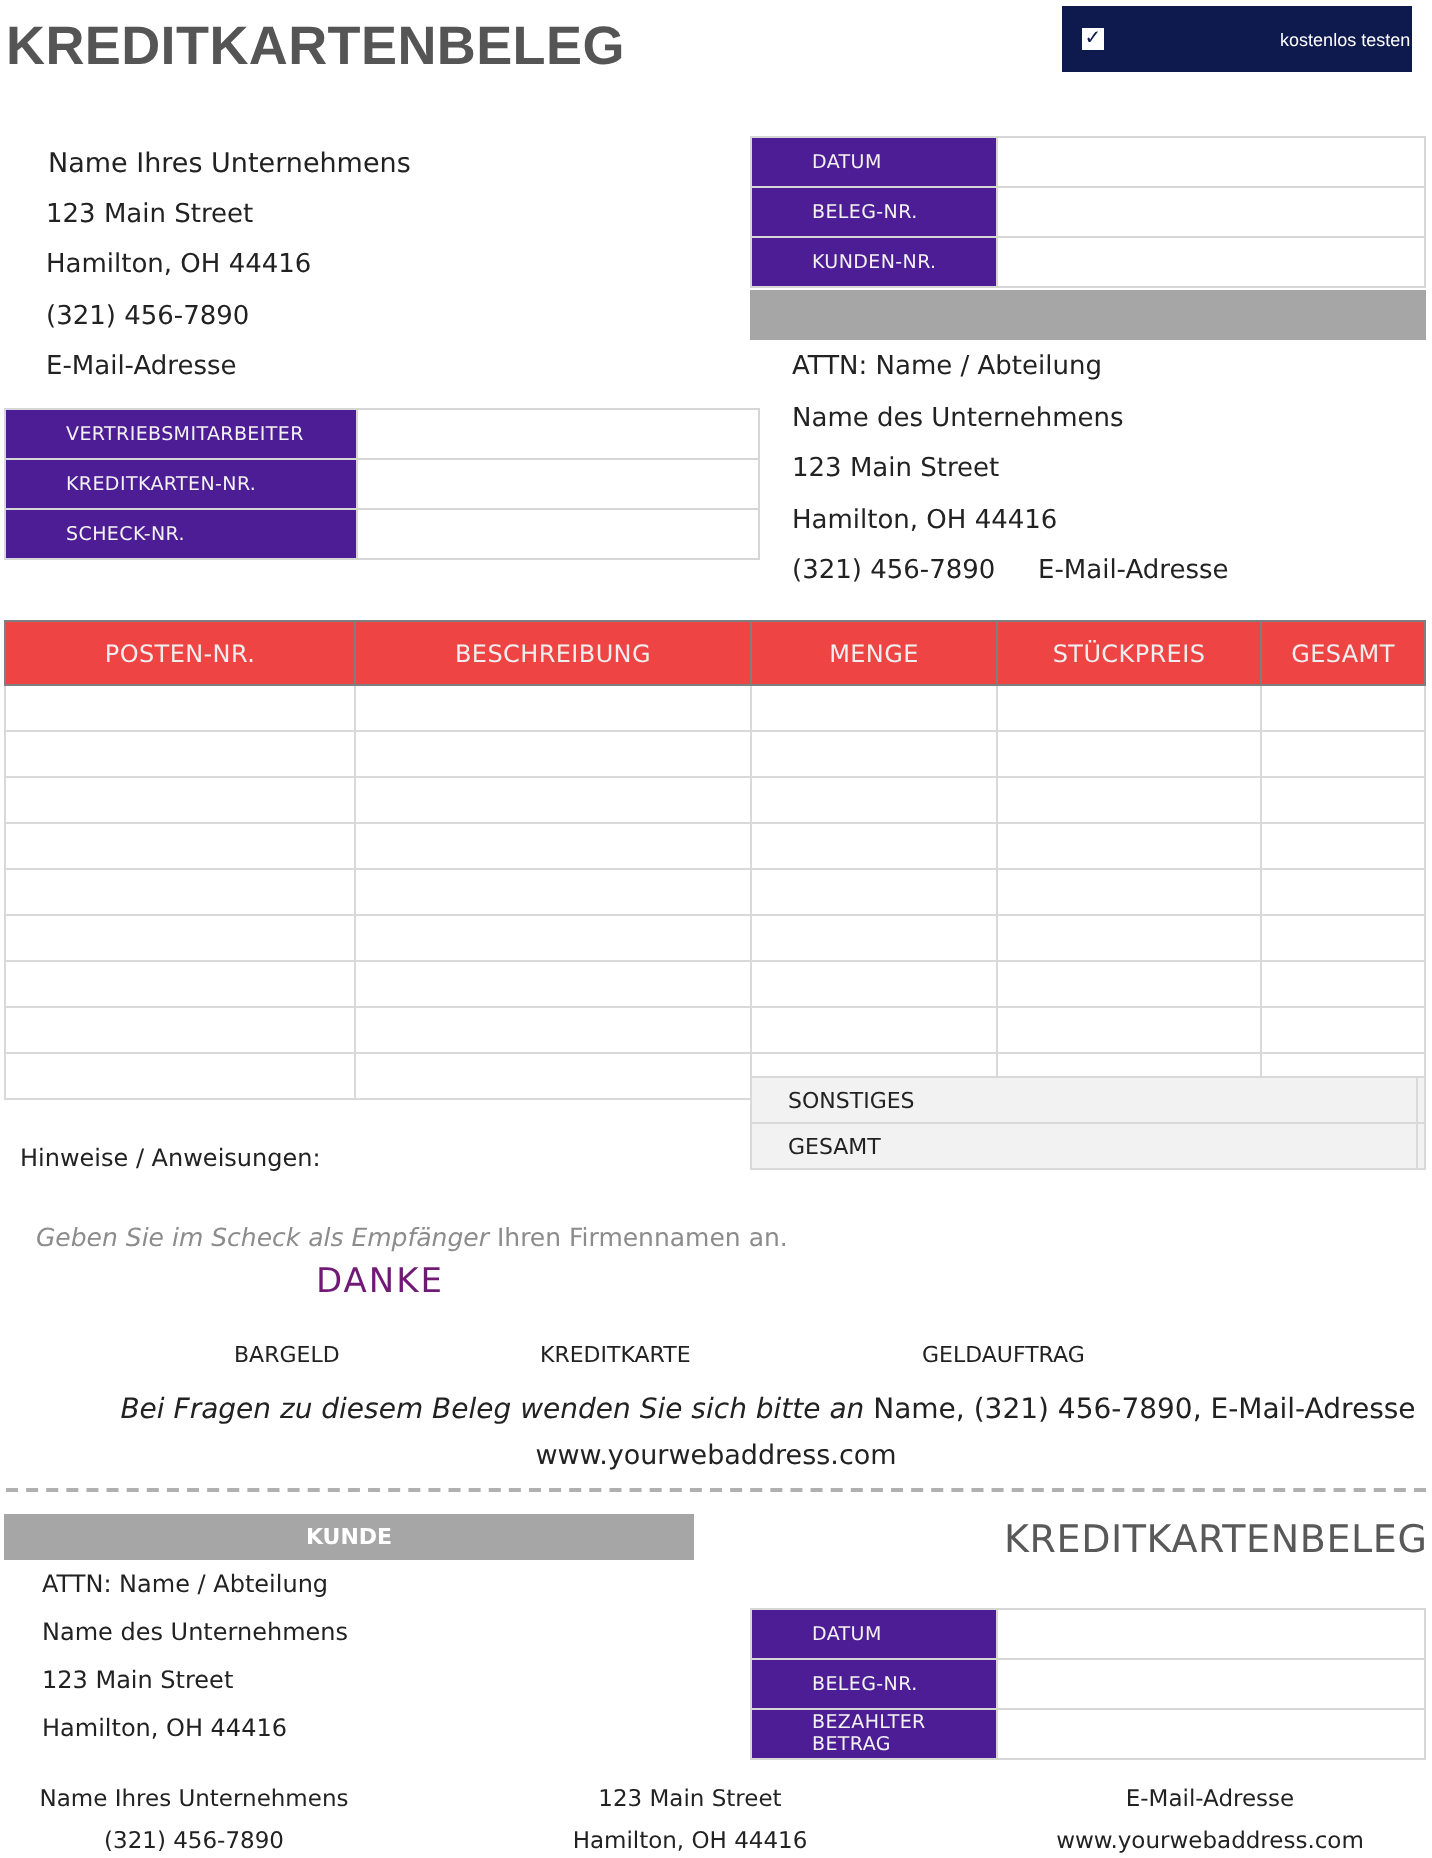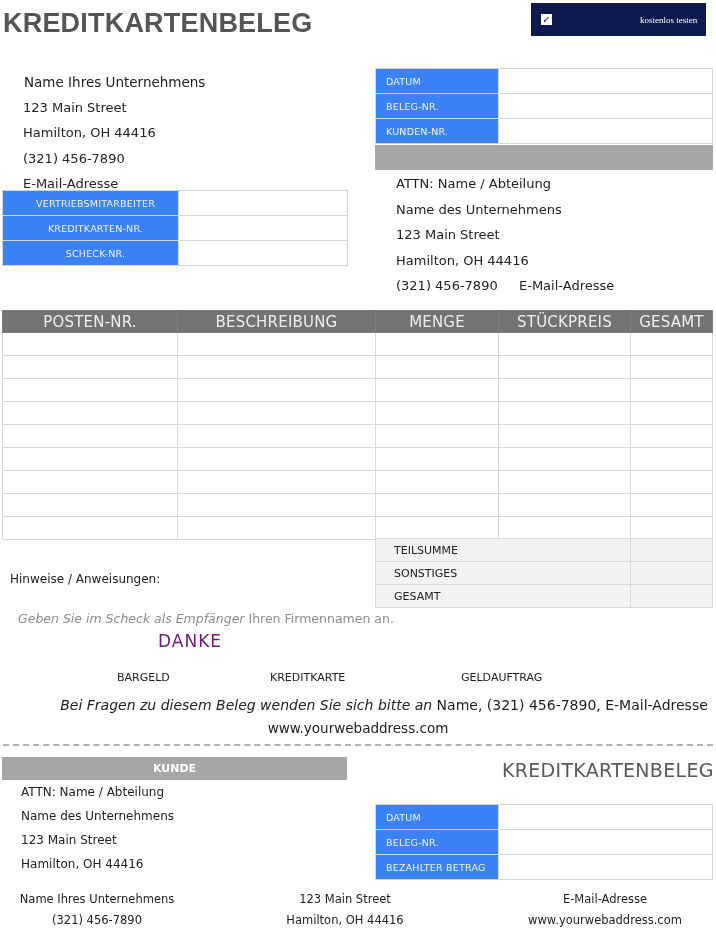--- a/index.html
+++ b/index.html
@@ -5,34 +5,34 @@
   * { box-sizing: border-box; margin: 0; padding: 0; }
   html, body { width: 716px; height: 929px; background: #ffffff; overflow: hidden; }
   body { position: relative; font-family: "DejaVu Sans", "Liberation Sans", sans-serif; color: #222; }
   .abs { position: absolute; }
 
   .main-title { left: 3px; top: 8px; font-size: 27px; font-weight: bold; color: #555555; letter-spacing: 0.2px; font-family: "Liberation Sans", sans-serif; }
 
   .logo { left: 531px; top: 3px; width: 175px; height: 33px; background: #0e1a4e; color: #fff; display: flex; align-items: center; padding-left: 10px; }
   .logo .chk { width: 11px; height: 11px; background: #fff; color: #0e1a4e; font-size: 10px; line-height: 11px; text-align: center; font-weight: bold; margin-right: 5px; }
   .logo .brand { font-size: 15px; font-weight: bold; font-family: "Liberation Sans", sans-serif; letter-spacing: -0.2px; margin-top: 48px; }
-  .logo .cta { font-size: 9px; margin-left: 5px; font-family: Liberation Serif, serif; }
+  .logo .cta { font-size: 9px; margin-left: 5px; font-family: Liberation Sans, sans-serif; }
 
   .line { font-size: 13px; color: #222; font-family: "DejaVu Sans", sans-serif; white-space: nowrap; }
   .line.big { font-size: 13.5px; }
 
   table.kv { border-collapse: collapse; position: absolute; }
   table.kv td { border: 1px solid #d6d6d6; height: 25px; font-size: 9.5px; }
-  table.kv td.lab { background: #3b82f6; color: #f2f2f2; padding-left: 10px; letter-spacing: 0.2px; }
+  table.kv td.lab { background: #4c1d95; color: #f2f2f2; padding-left: 30px; letter-spacing: 0.2px; }
   table.kv td.val { background: #fff; }
 
   .greybar { background: #a6a6a6; }
 
   table.items { border-collapse: collapse; position: absolute; left: 2px; top: 310px; width: 711px; }
-  table.items th { background: #737373; color: #eeeeee; font-weight: normal; font-size: 15px; height: 22px; border: 1px solid #7f7f7f; letter-spacing: 0.2px; }
+  table.items th { background: #ef4444; color: #eeeeee; font-weight: normal; font-size: 12px; height: 32px; border: 1px solid #7f7f7f; letter-spacing: 0.2px; }
   table.items td { border: 1px solid #d9d9d9; height: 23px; background: #fff; }
 
   table.totals { border-collapse: collapse; position: absolute; left: 375px; top: 538px; width: 338px; }
   table.totals td { background: #f2f2f2; border: 1px solid #d9d9d9; height: 23px; font-size: 11px; color: #222; }
   table.totals td.lab { padding-left: 18px; }
 
   .notes-label { left: 10px; top: 572px; font-size: 12px; }
   .hint { left: 18px; top: 611px; font-size: 12.5px; color: #8c8c8c; white-space: nowrap; }
   .hint i { font-style: italic; }
   .danke { left: 158px; top: 631px; font-size: 17px; color: #701a75; letter-spacing: 1px; }
@@ -75,21 +75,21 @@
     <td class="val"></td>
   </tr>
   <tr>
     <td class="lab">KUNDEN-NR.</td>
     <td class="val"></td>
   </tr>
 </tbody>
   </table>
 <div class="abs greybar" style="left:375px;top:145px;width:338px;height:25px;"></div>
 
-<table class="kv" style="left:2px;top:190px;width:346px;text-align:center;">
+<table class="kv" style="left:2px;top:204px;width:378px;">
   <tbody>
       <tr>
     <td class="lab" style="width:176px;">VERTRIEBSMITARBEITER</td>
     <td class="val"></td>
   </tr>
   <tr>
     <td class="lab">KREDITKARTEN-NR.</td>
     <td class="val"></td>
   </tr>
   <tr>
@@ -182,24 +182,20 @@
       </tr>
   </tbody>
 </table>
 
 <div class="abs line notes-label">Hinweise / Anweisungen:</div>
 <div class="abs hint"><i>Geben Sie im Scheck als Empfänger</i><span> Ihren Firmennamen an.</span></div>
 <div class="abs danke">DANKE</div>
 
 <table class="totals">
   <tbody>
-      <tr>
-        <td class="lab" style="width:255px;">TEILSUMME</td>
-        <td></td>
-      </tr>
   <tr>
         <td class="lab">SONSTIGES</td>
         <td></td>
       </tr>
   <tr>
         <td class="lab">GESAMT</td>
         <td></td>
       </tr>
 </tbody>
   </table>

